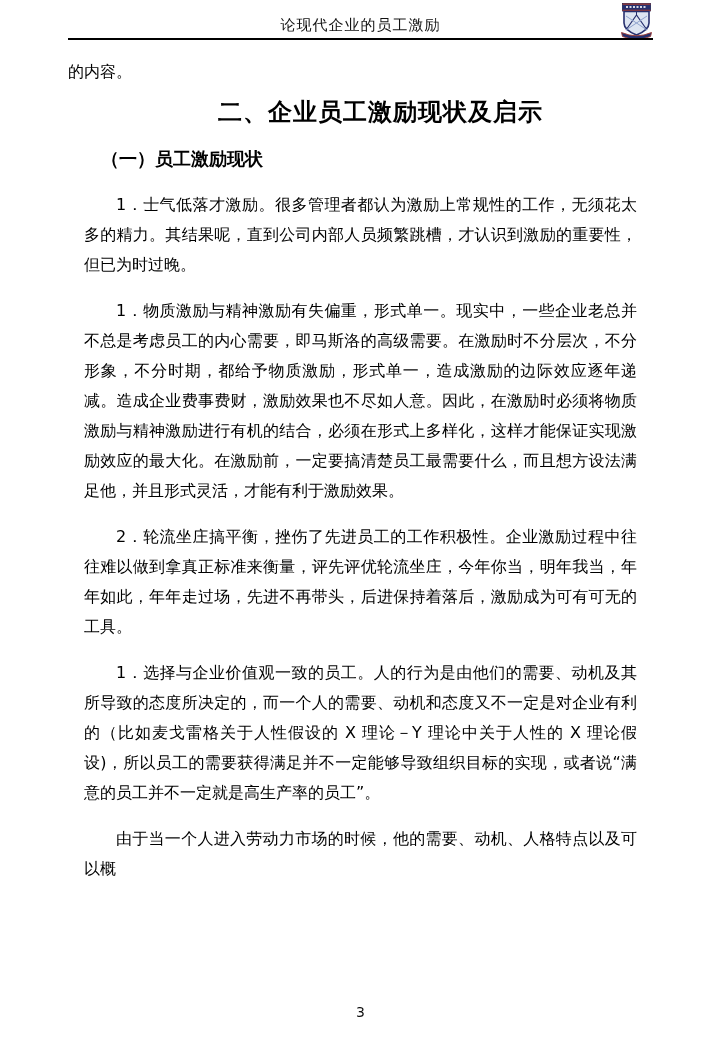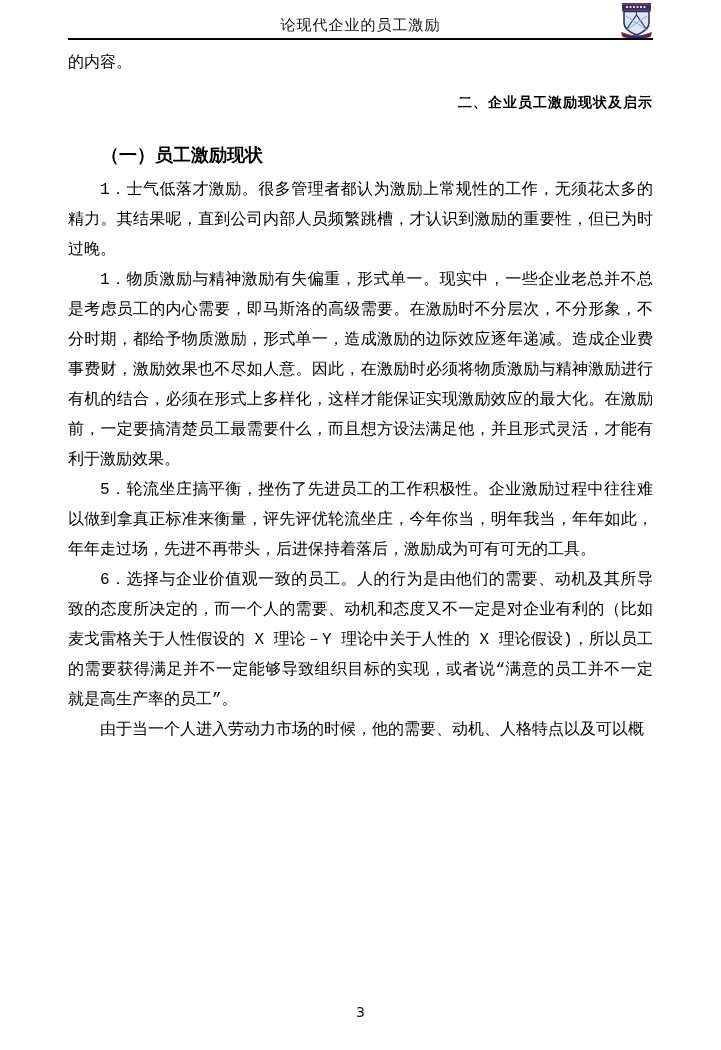--- a/index.html
+++ b/index.html
@@ -39,43 +39,42 @@
     position: absolute;
     top: 38px;
     left: 68px;
     width: 585px;
     height: 0;
     border-top: 2px solid #000000;
   }
   
   .doc-body {
     position: absolute;
-    top: 48px;
+    top: 57px;
     left: 68px;
     width: 585px;
     font-size: 16px;
     line-height: 30px;
     text-align: justify;
-    font-family: Liberation Mono, monospace;
   }
   .block { margin: 0; }
   .block-paragraph {
     text-indent: 2em;
-    margin: 0;
+    margin: 16px;
   }
   .block-continuation {
     text-indent: 0;
     margin: 0;
   }
   .block-heading1 {
-    font-size: 14px;
+    font-size: 24px;
     font-weight: 700;
     padding-left: 40px;
-    text-align: right;
-    margin: 10px 0 23px 0;
+    text-align: center;
+    margin: 10px 0 17px 0;
     line-height: 30px;
     letter-spacing: 1px;
   }
   .block-heading2 {
     font-size: 18px;
     font-weight: 700;
     padding-left: 33px;
     text-align: left;
     margin: 6px 0 4px 0;
     line-height: 30px;
@@ -124,22 +123,22 @@
 
     <div class="header-rule"></div>
   </header>
 
   <main class="doc-body" id="body-blocks">
       <p class="block block-continuation">的内容。</p>
       <div class="block block-heading1">二、企业员工激励现状及启示</div>
       <div class="block block-heading2">（一）员工激励现状</div>
       <p class="block block-paragraph">1．士气低落才激励。很多管理者都认为激励上常规性的工作，无须花太多的精力。其结果呢，直到公司内部人员频繁跳槽，才认识到激励的重要性，但已为时过晚。</p>
       <p class="block block-paragraph">1．物质激励与精神激励有失偏重，形式单一。现实中，一些企业老总并不总是考虑员工的内心需要，即马斯洛的高级需要。在激励时不分层次，不分形象，不分时期，都给予物质激励，形式单一，造成激励的边际效应逐年递减。造成企业费事费财，激励效果也不尽如人意。因此，在激励时必须将物质激励与精神激励进行有机的结合，必须在形式上多样化，这样才能保证实现激励效应的最大化。在激励前，一定要搞清楚员工最需要什么，而且想方设法满足他，并且形式灵活，才能有利于激励效果。</p>
-      <p class="block block-paragraph">5．轮流坐庄搞平衡，挫伤了先进员工的工作积极性。企业激励过程中往往难以做到拿真正标准来衡量，评先评优轮流坐庄，今年你当，明年我当，年年如此，年年走过场，先进不再带头，后进保持着落后，激励成为可有可无的工具。</p>
-      <p class="block block-paragraph">6．选择与企业价值观一致的员工。人的行为是由他们的需要、动机及其所导致的态度所决定的，而一个人的需要、动机和态度又不一定是对企业有利的（比如麦戈雷格关于人性假设的 X 理论－Y 理论中关于人性的 X 理论假设)，所以员工的需要获得满足并不一定能够导致组织目标的实现，或者说“满意的员工并不一定就是高生产率的员工”。</p>
+      <p class="block block-paragraph">2．轮流坐庄搞平衡，挫伤了先进员工的工作积极性。企业激励过程中往往难以做到拿真正标准来衡量，评先评优轮流坐庄，今年你当，明年我当，年年如此，年年走过场，先进不再带头，后进保持着落后，激励成为可有可无的工具。</p>
+      <p class="block block-paragraph">1．选择与企业价值观一致的员工。人的行为是由他们的需要、动机及其所导致的态度所决定的，而一个人的需要、动机和态度又不一定是对企业有利的（比如麦戈雷格关于人性假设的 X 理论－Y 理论中关于人性的 X 理论假设)，所以员工的需要获得满足并不一定能够导致组织目标的实现，或者说“满意的员工并不一定就是高生产率的员工”。</p>
       <p class="block block-paragraph">由于当一个人进入劳动力市场的时候，他的需要、动机、人格特点以及可以概</p>
     </main>
 
   <footer class="footer">
     <span>3</span>
   </footer>
 
 </div>
 
 </body></html>

